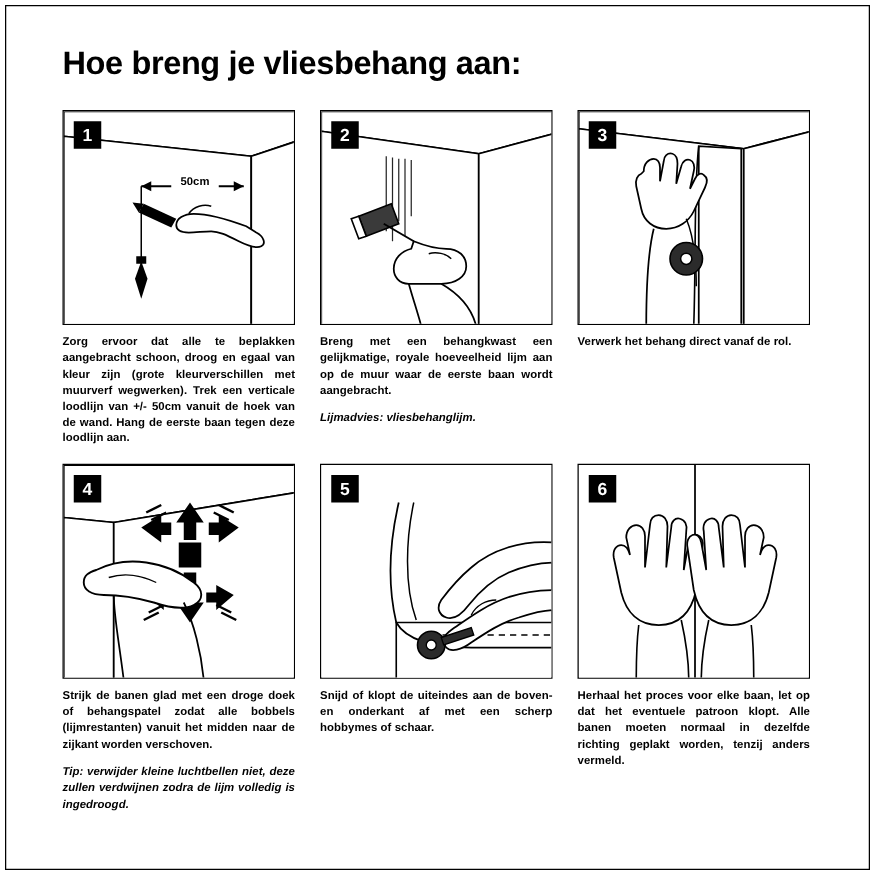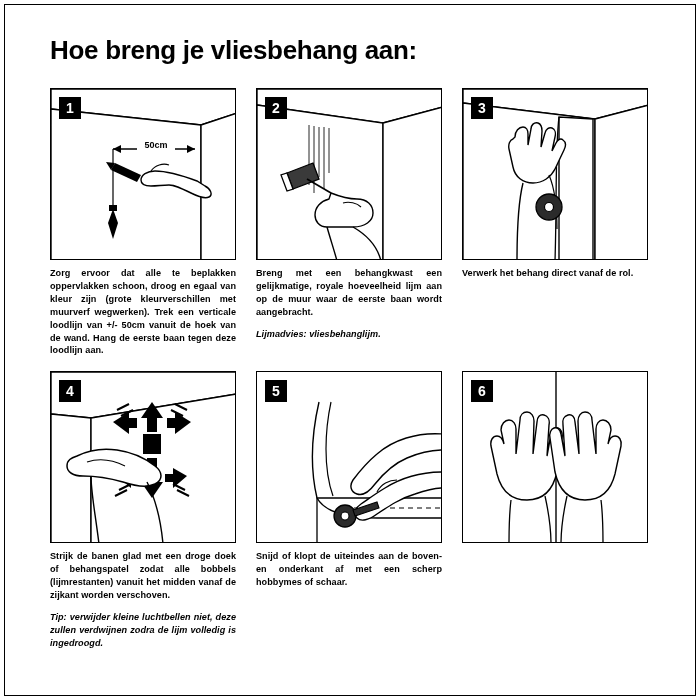--- a/index.html
+++ b/index.html
@@ -137,21 +137,21 @@
 
             <path d="M146,92 C130,86 116,82 104,82 C96,82 90,86 90,91 C90,95 94,97 100,97 C106,97 112,96 118,96 C124,96 130,99 140,104 C148,108 154,110 158,108 C162,106 160,100 154,97 Z" fill="#ffffff" stroke="#000" stroke-width="1.4"></path>
             <path d="M100,82 C104,76 112,74 118,76" fill="none" stroke="#000" stroke-width="1.2"></path>
 
             <polygon points="64,74 90,86 86,93 60,81" fill="#000"></polygon>
             <polygon points="60,81 64,74 55,73" fill="#000"></polygon>
           </svg>
           <div class="step-badge">1</div>
         </div>
         <div class="caption">
-          <p>Zorg ervoor dat alle te beplakken oppervlakken schoon, droog en egaal van kleur zijn (grote kleurverschillen met muurverf wegwerken). Trek een verticale loodlijn van +/- 50cm vanuit de hoek van de wand. Hang de eerste baan tegen deze loodlijn aan.</p>
+          <p>Zorg ervoor dat alle te beplakken aangebracht schoon, droog en egaal van kleur zijn (grote kleurverschillen met muurverf wegwerken). Trek een verticale loodlijn van +/- 50cm vanuit de hoek van de wand. Hang de eerste baan tegen deze loodlijn aan.</p>
         </div>
       </div>
 
       <div class="cell">
         <div class="panel">
           <svg width="186" height="172" viewBox="0 0 186 172">
             <polygon points="0,0 186,0 186,18 126,34 0,16" fill="#ffffff" stroke="#000000" stroke-width="1.4"></polygon>
             <polygon points="0,16 126,34 126,172 0,172" fill="#ffffff" stroke="#000000" stroke-width="1.4"></polygon>
             <polygon points="126,34 186,18 186,172 126,172" fill="#ffffff" stroke="#000000" stroke-width="1.4"></polygon>
 
@@ -246,21 +246,21 @@
             </g>
 
             <path d="M26,84 C38,78 52,76 66,78 C80,80 94,86 104,94 C112,100 112,108 104,112 C96,116 84,114 72,110 C58,106 44,104 32,104 C22,104 16,100 16,94 C16,88 20,86 26,84 Z" fill="#ffffff" stroke="#000" stroke-width="1.5"></path>
             <path d="M40,104 C40,120 44,140 48,172" fill="none" stroke="#000" stroke-width="1.4"></path>
             <path d="M96,110 C104,126 110,150 112,172" fill="none" stroke="#000" stroke-width="1.4"></path>
             <path d="M36,90 C48,86 62,88 74,94" fill="none" stroke="#000" stroke-width="1.1"></path>
           </svg>
           <div class="step-badge">4</div>
         </div>
         <div class="caption">
-          <p>Strijk de banen glad met een droge doek of behangspatel zodat alle bobbels (lijmrestanten) vanuit het midden vanaf de zijkant worden verschoven.</p>
+          <p>Strijk de banen glad met een droge doek of behangspatel zodat alle bobbels (lijmrestanten) vanuit het midden naar de zijkant worden verschoven.</p>
           <p>Tip: verwijder kleine luchtbellen niet, deze zullen verdwijnen zodra de lijm volledig is ingedroogd.</p>
         </div>
       </div>
 
       <div class="cell">
         <div class="panel">
           <svg width="186" height="172" viewBox="0 0 186 172">
 
             <rect x="0" y="0" width="186" height="172" fill="#ffffff"></rect>
 
@@ -298,18 +298,19 @@
             <path d="M48,128 C46,144 46,158 46,172" fill="none" stroke="#000" stroke-width="1.3"></path>
             <path d="M82,124 C86,142 88,158 88,172" fill="none" stroke="#000" stroke-width="1.3"></path>
 
             <path d="M148,58 C148,52 144,48 140,48 C136,48 133,52 133,57 L133,82 L129,48 C129,43 126,40 122,40 C118,40 115,44 115,49 L116,82 L112,50 C112,45 109,42 105,43 C101,44 99,48 100,53 L102,84 L98,62 C97,57 94,55 91,56 C88,57 86,61 87,66 L92,100 C96,118 106,128 122,128 C138,128 148,118 152,102 L158,74 C159,68 156,64 152,64 C148,64 146,68 145,72 Z" fill="#ffffff" stroke="#000" stroke-width="1.4"></path>
             <path d="M138,128 C140,144 140,158 140,172" fill="none" stroke="#000" stroke-width="1.3"></path>
             <path d="M104,124 C100,142 98,158 98,172" fill="none" stroke="#000" stroke-width="1.3"></path>
           </svg>
           <div class="step-badge">6</div>
         </div>
         <div class="caption">
+          <p>Herhaal het proces voor elke baan, let op dat het eventuele patroon klopt. Alle banen moeten normaal in dezelfde richting geplakt worden, tenzij anders vermeld.</p>
         </div>
       </div>
 
     </div>
   </div>
 </div>
 
 </body></html>

